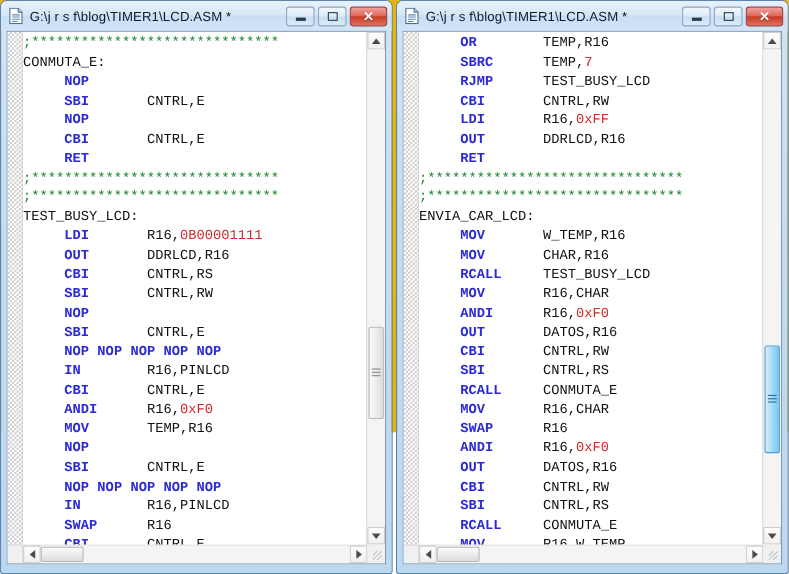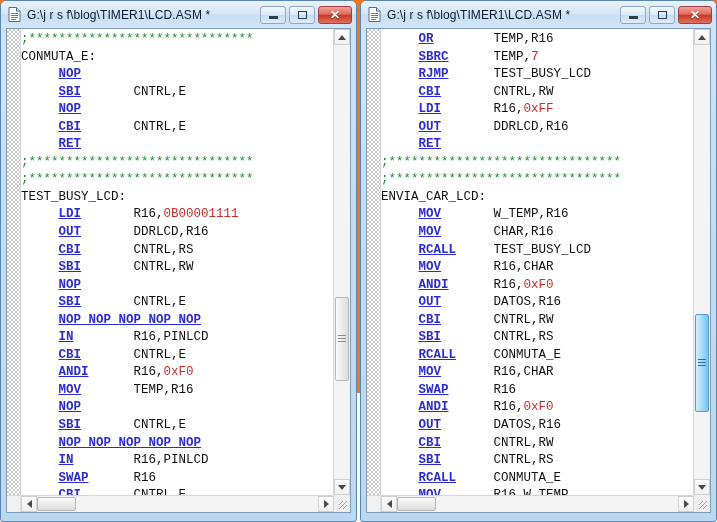--- a/index.html
+++ b/index.html
@@ -1,21 +1,21 @@
 <!DOCTYPE html>
 <html><head>
 <meta charset="utf-8">
 <style>
   html,body{margin:0;padding:0;}
   body{
     width:717px;height:522px;overflow:hidden;
     background:#ffffff;
     font-family:"Liberation Sans", sans-serif;
   }
-  .desktop{position:relative;width:717px;height:393px;background:#f97316;}
+  .desktop{position:relative;width:717px;height:393px;background:#eab308;}
 
   
   .window{
     position:absolute;top:0;
     width:357px;height:522px;
     box-sizing:border-box;
     background:linear-gradient(180deg,#d4e4f5 0%,#c5dcf2 40%,#bcd7f0 100%);
     border:1px solid #5a86ad;
     border-radius:6px 6px 3px 3px;
     padding:0;
@@ -84,21 +84,21 @@
     flex:1 1 auto;overflow:hidden;position:relative;
     background:#fff;
     font-family:"Liberation Mono","DejaVu Sans Mono",monospace;
     font-size:12.5px;
     line-height:17.55px;
     padding-top:2px;
     white-space:pre;
   }
   .ln{height:17.55px;display:block;white-space:pre;}
   .cmt{color:#1d8a2f;}
-  .op{color:#2b2bd6;font-weight:bold;text-decoration:underline;}
+  .op{color:#2b2bd6;font-weight:bold;}
   .lbl{color:#101010;font-weight:normal;}
   .arg{color:#101010;}
   .num{color:#d02b2b;}
 
   
   .vscroll{
     flex:0 0 16px;
     background:#f0f0f0;
     border-left:1px solid #d6d6d6;
     display:flex;flex-direction:column;

